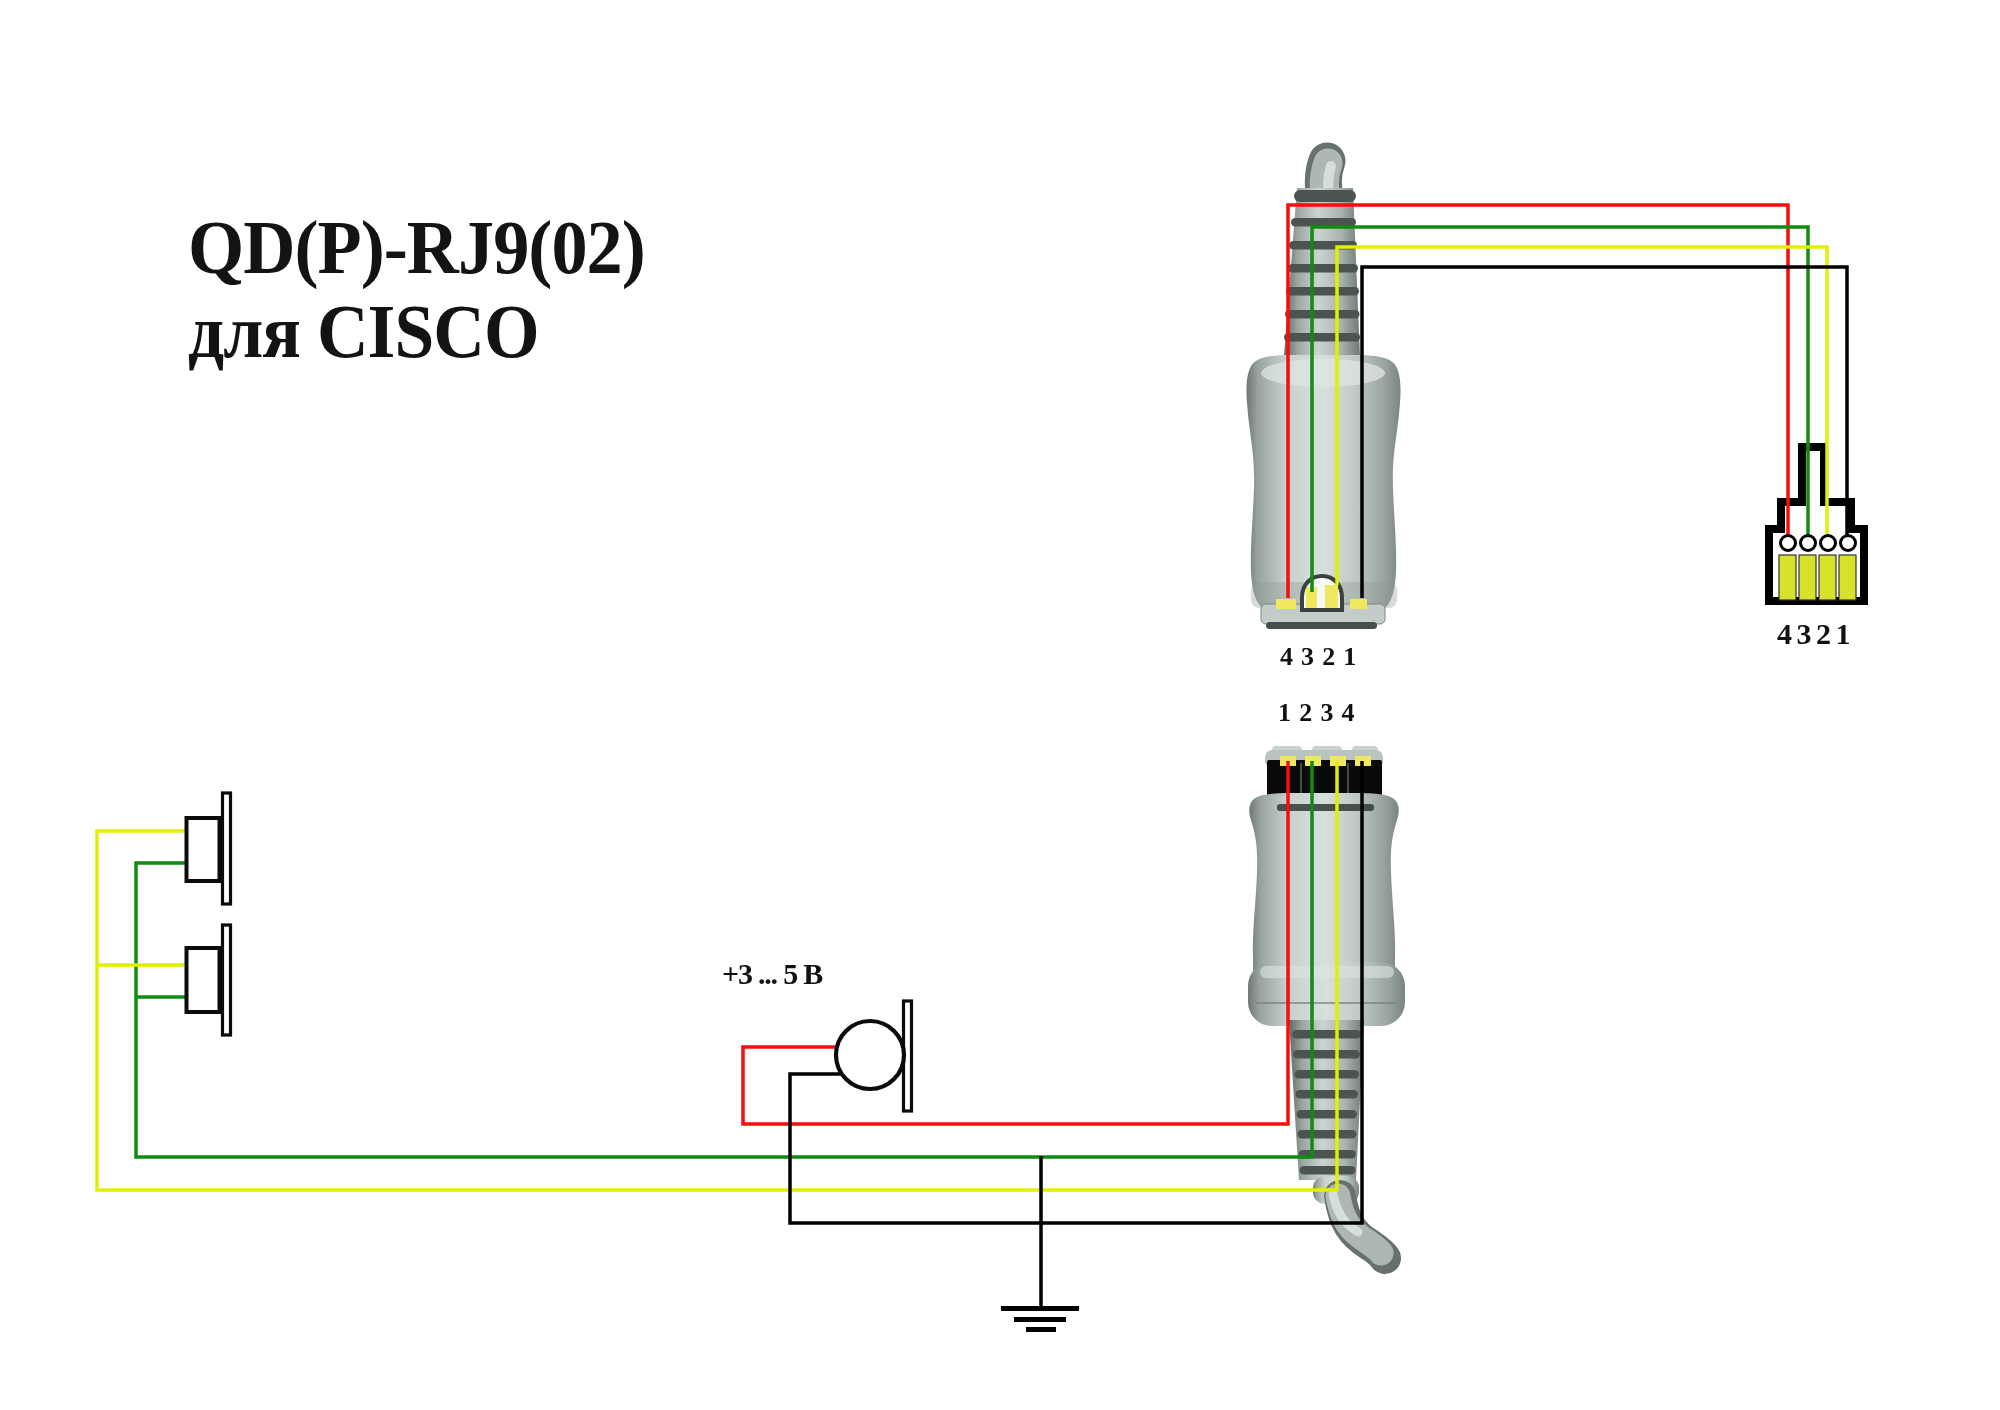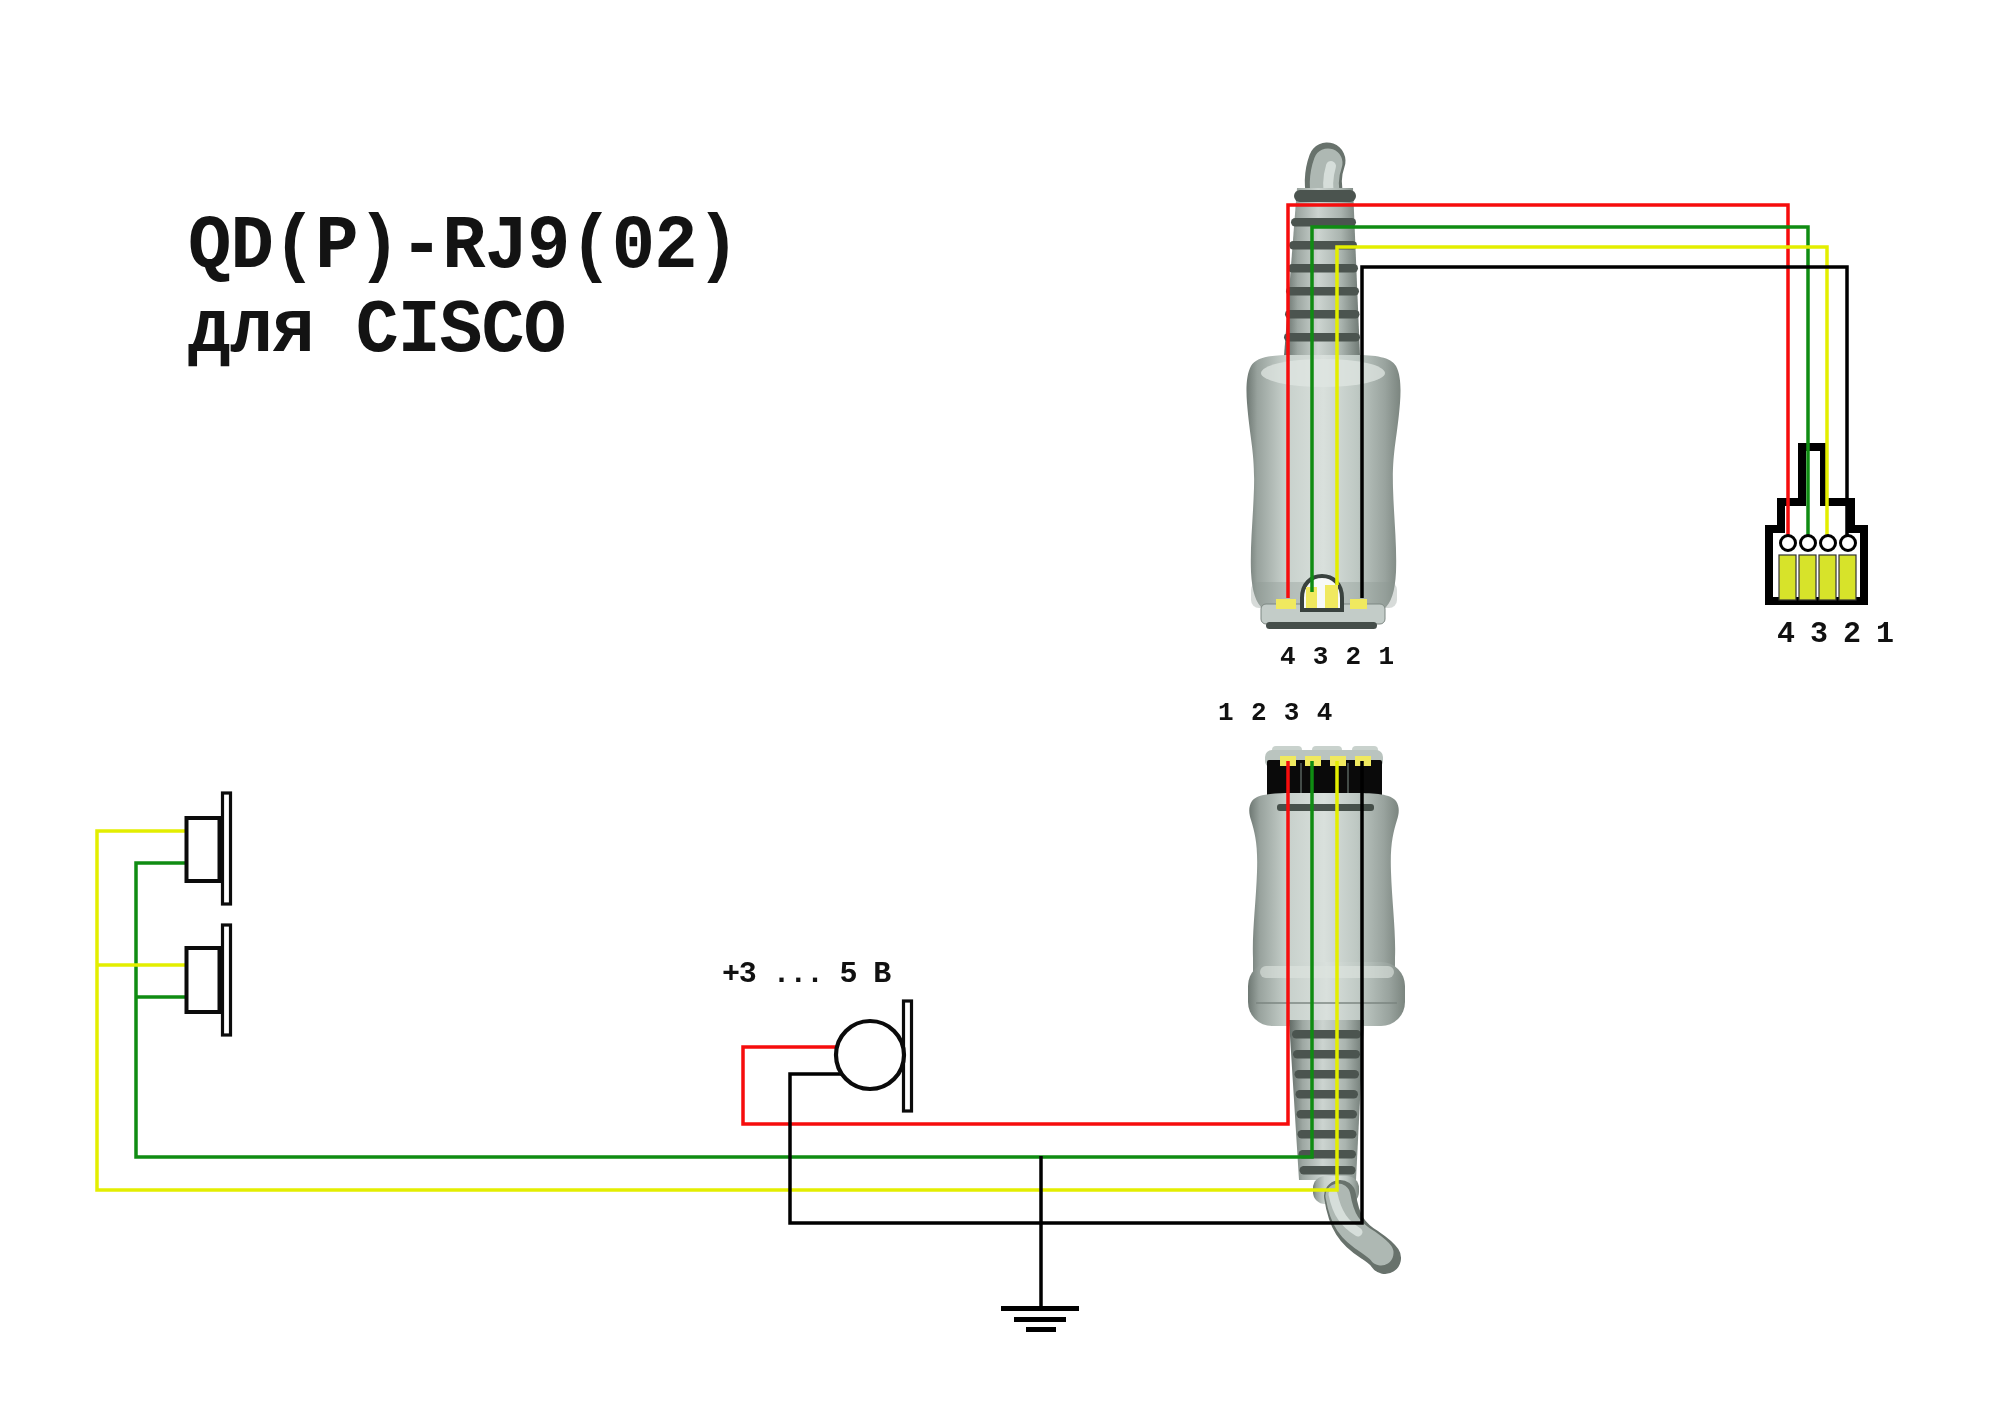--- a/index.html
+++ b/index.html
@@ -1,26 +1,26 @@
 <!DOCTYPE html>
 <html><head>
 <meta charset="utf-8">
 <style>
   html,body{margin:0;padding:0;}
   .canvas{position:relative;width:2000px;height:1410px;background:#ffffff;overflow:hidden;
-          font-family:Liberation Mono, monospace;}
+          font-family:Liberation Serif, serif;}
   .art{position:absolute;left:0;top:0;}
   .lbl{position:absolute;font-weight:bold;color:#111111;white-space:nowrap;}
   .title-line{position:absolute;left:188px;font-weight:bold;color:#131313;
               font-size:76px;transform-origin:left top;
               letter-spacing:-1px;white-space:nowrap;}
   #title1{top:204px;transform:scaleX(0.95);}
   #title2{top:288px;transform:scaleX(0.94);}
   #lbl-qd-top{left:1280px;top:642px;font-size:26px;letter-spacing:0.8px;}
-  #lbl-qd-bottom{left:1218px;top:698px;font-size:26px;letter-spacing:0.85px;}
+  #lbl-qd-bottom{left:1278px;top:698px;font-size:26px;letter-spacing:0.85px;}
   #lbl-rj9{left:1777px;top:617px;font-size:30px;letter-spacing:-1.5px;}
   #lbl-mic{left:722px;top:957px;font-size:30px;letter-spacing:-1.2px;}
 </style>
 </head>
 <body>
 
 <div class="canvas">
 <svg class="art" width="2000" height="1410" viewBox="0 0 2000 1410">
   <defs>
     <linearGradient id="gBody" x1="0" y1="0" x2="1" y2="0">

